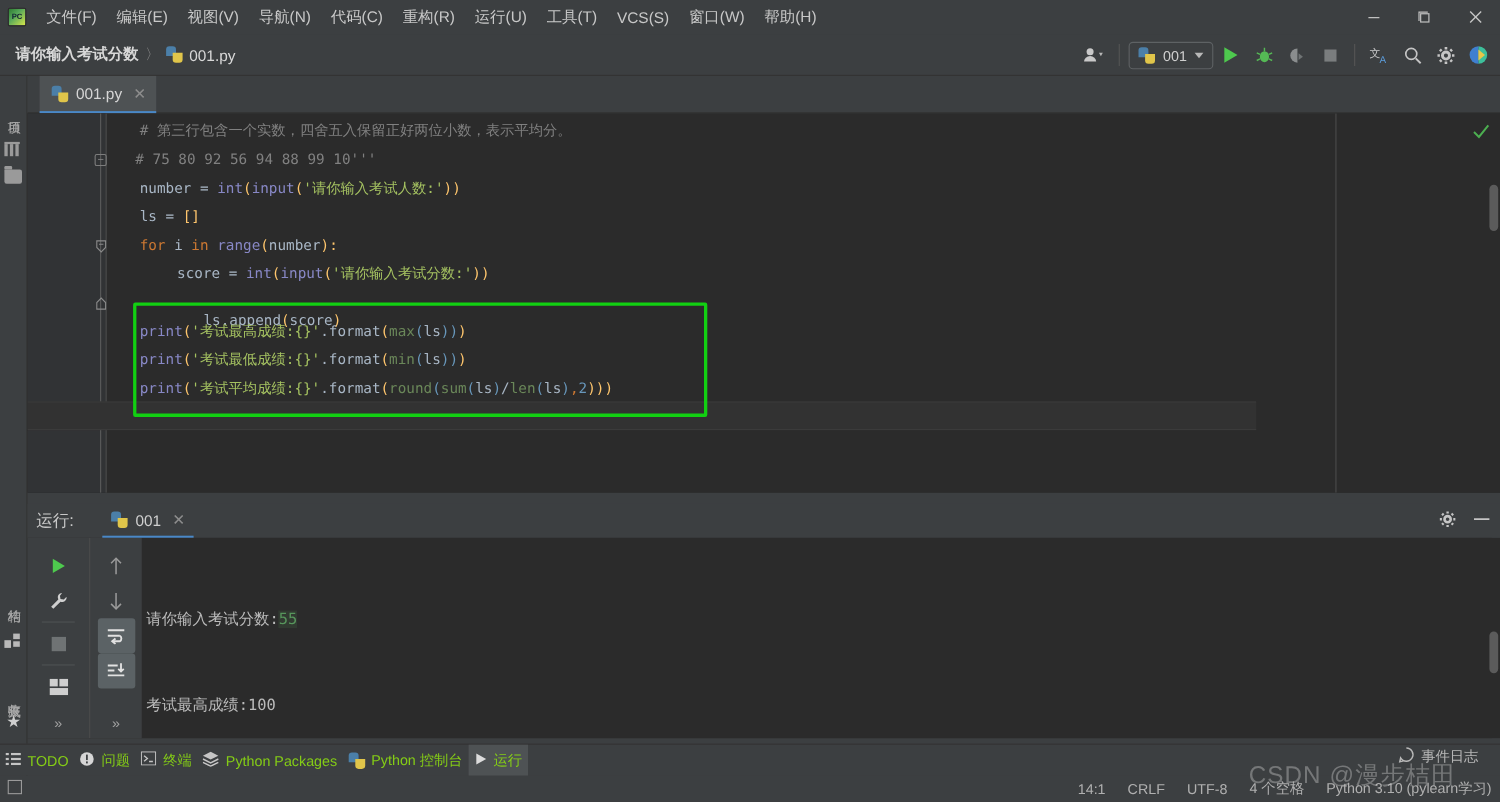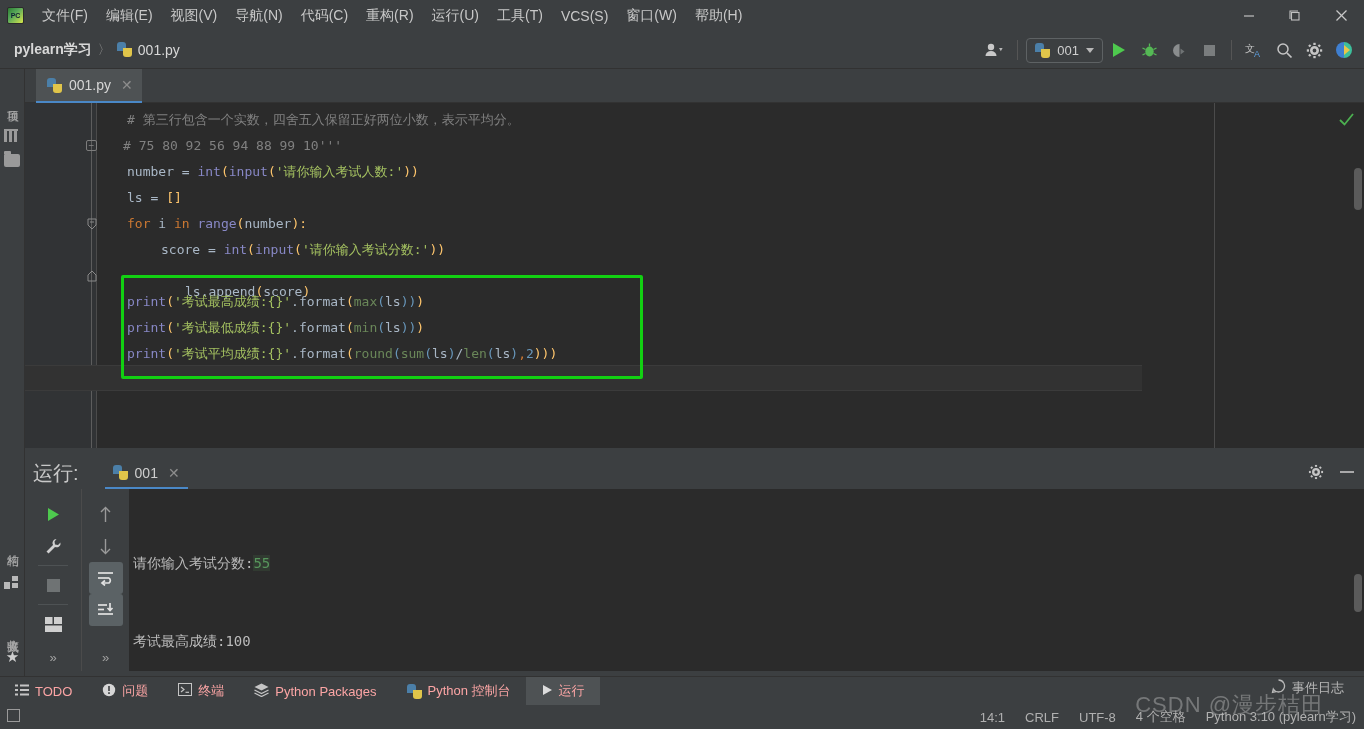--- a/index.html
+++ b/index.html
@@ -166,21 +166,21 @@
     position:absolute;right:2px;top:65px;width:8px;height:42px;background:#5b5b5b;border-radius:4px;
   }
 
   
   .runpanel{
     position:absolute;left:25px;top:458px;width:1339px;height:213px;background:#3c3f41;
   }
   .run-header{
     position:absolute;left:0;top:0;width:1339px;height:31px;display:flex;align-items:center;
   }
-  .run-title{color:#c8c8c8;font-size:20px;margin-left:8px;}
+  .run-title{color:#c8c8c8;font-size:15px;margin-left:8px;}
   .run-tab{
     margin-left:26px;height:31px;display:flex;align-items:center;gap:7px;padding:0 8px;
     border-bottom:2px solid #4a88c7;
   }
   .run-tab-label{color:#cfcfcf;font-size:14px;}
   .run-hdr-right{position:absolute;right:8px;top:0;height:31px;display:flex;align-items:center;gap:14px;}
   .run-body{
     position:absolute;left:0;top:31px;width:1339px;height:182px;background:#2b2b2b;
   }
   .run-tools{
@@ -204,21 +204,21 @@
   .con-line{height:26px;line-height:26px;}
   .con-in{color:#57965c;background:#313a31;}
   .cscroll{position:absolute;right:2px;top:85px;width:8px;height:38px;background:#5b5b5b;border-radius:4px;}
 
   
   .bottombar{
     position:absolute;left:0;top:676px;width:1364px;height:29px;background:#3c3f41;
     display:flex;align-items:center;border-top:1px solid #323232;
   }
   .bb-item{
-    display:flex;align-items:center;gap:6px;height:29px;padding:0 15px;color:#fca5a5;font-size:13px;
+    display:flex;align-items:center;gap:6px;height:29px;padding:0 5px;color:#84cc16;font-size:13px;
   }
   .bb-item.active{background:#4e5254;}
   .statusbar{
     position:absolute;left:0;top:705px;width:1364px;height:24px;background:#3c3f41;
     display:flex;align-items:center;color:#a8a8a8;font-size:13px;
   }
   .sb-right{position:absolute;right:8px;display:flex;align-items:center;gap:20px;}
   .sb-item{color:#b0b0b0;font-size:13px;}
   .eventlog{
     position:absolute;right:20px;top:679px;display:flex;align-items:center;gap:6px;color:#b8b8b8;font-size:13px;
@@ -265,21 +265,21 @@
     <div class="win-btn close">
       <svg width="13" height="13" viewBox="0 0 13 13">
           <line x1="1.5" y1="1.5" x2="11.5" y2="11.5" stroke="#c8c8c8" stroke-width="1.2"></line>
           <line x1="11.5" y1="1.5" x2="1.5" y2="11.5" stroke="#c8c8c8" stroke-width="1.2"></line>
         </svg>
     </div>
   </div>
 
   <div class="toolbar">
     <div class="crumbs">
-      <span class="crumb-proj">pylearn学习</span>
+      <span class="crumb-proj">请你输入考试分数</span>
       <span class="crumb-sep">〉</span>
       <span class="pyicon"></span>
       <span class="crumb-file">001.py</span>
     </div>
 
     <div class="tb-right">
       <div class="tb-btn">
         <svg width="20" height="16" viewBox="0 0 20 16">
           <circle cx="6" cy="5" r="3.2" fill="#c9c9c9"></circle>
           <path d="M0.5 14 a5.5 5 0 0 1 11 0 z" fill="#c9c9c9"></path>

